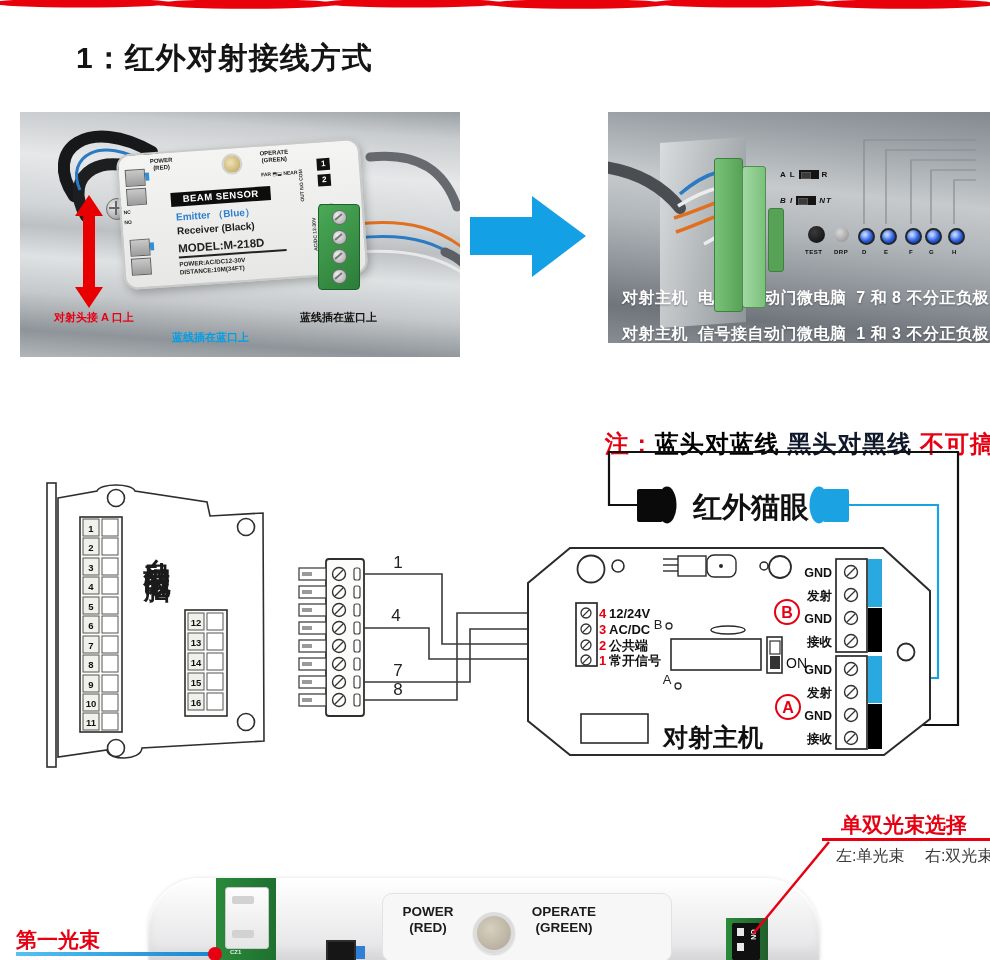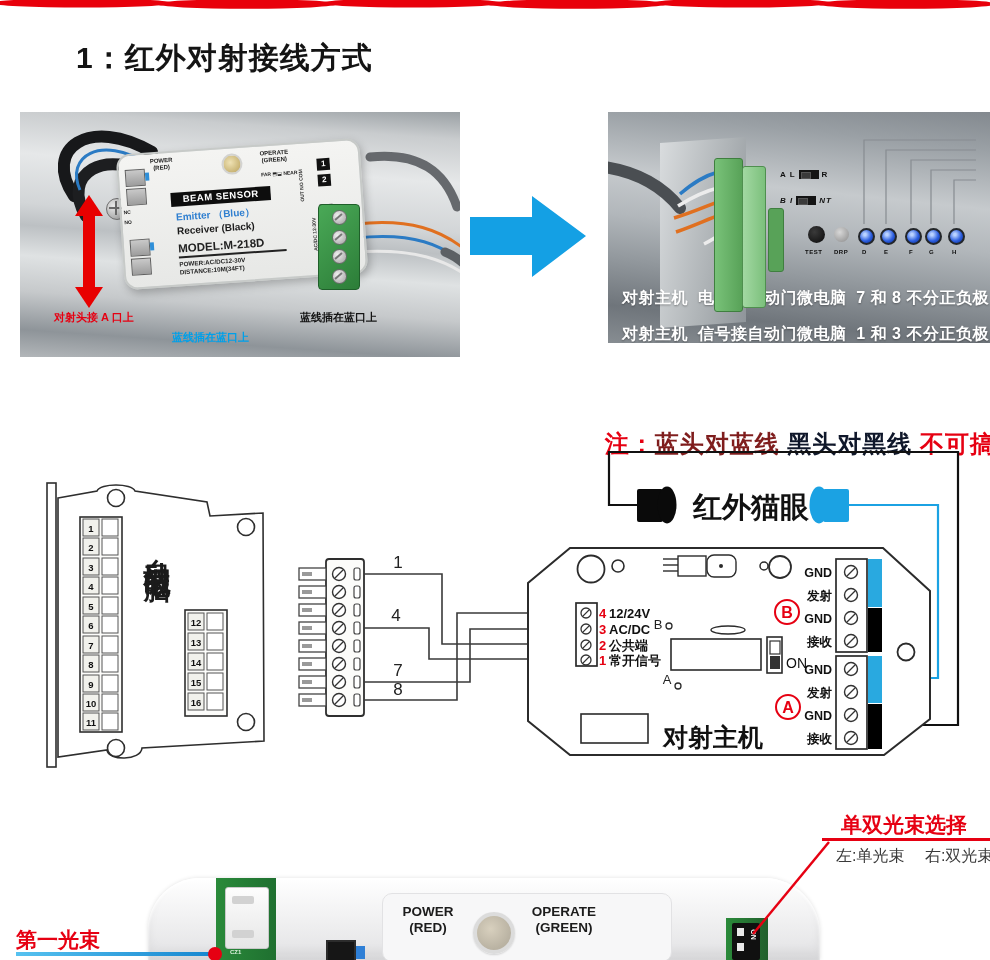--- a/index.html
+++ b/index.html
@@ -226,21 +226,21 @@
     <div class="tiny-lbl" style="left:276px;top:137px;">E</div>
     <div class="tiny-lbl" style="left:301px;top:137px;">F</div>
     <div class="tiny-lbl" style="left:321px;top:137px;">G</div>
     <div class="tiny-lbl" style="left:344px;top:137px;">H</div>
 
     <div class="pcap" style="left:14px;top:176px;">对射主机  电源接自动门微电脑  7 和 8 不分正负极</div>
     <div class="pcap" style="left:14px;top:212px;">对射主机  信号接自动门微电脑  1 和 3 不分正负极</div>
   </div>
 
   <div class="note">
-    <span style="color:#e60012">注：</span><span style="color:#7f1d1d">蓝头对蓝线</span><span> </span><span style="color:#0f172a">黑头对黑线</span><span> </span><span style="color:#e60012">不可搞反</span>
+    <span style="color:#e60012">注：</span><span style="color:#000000">蓝头对蓝线</span><span> </span><span style="color:#0f172a">黑头对黑线</span><span> </span><span style="color:#e60012">不可搞反</span>
   </div>
 
   <svg class="diagram-svg" width="990" height="360" viewBox="0 445 990 360">
     <g fill="none" stroke="#2e2e2e" stroke-width="1.6">
 
       <rect x="47" y="483" width="9" height="284" fill="#fff"></rect>
       <path d="M58,498 L97,491 C100,483 132,483 135,491 L207,502 L210,516 L263,513 L264,741 L142,748 C141,761 108,761 107,750 L58,757 Z" fill="#fff"></path>
       <circle cx="116" cy="498" r="8.5" fill="#fff"></circle>
       <circle cx="246" cy="527" r="8.5" fill="#fff"></circle>
       <circle cx="246" cy="722" r="8.5" fill="#fff"></circle>

